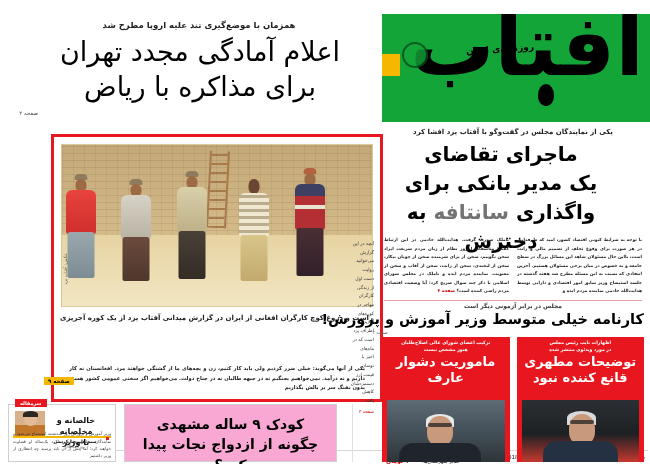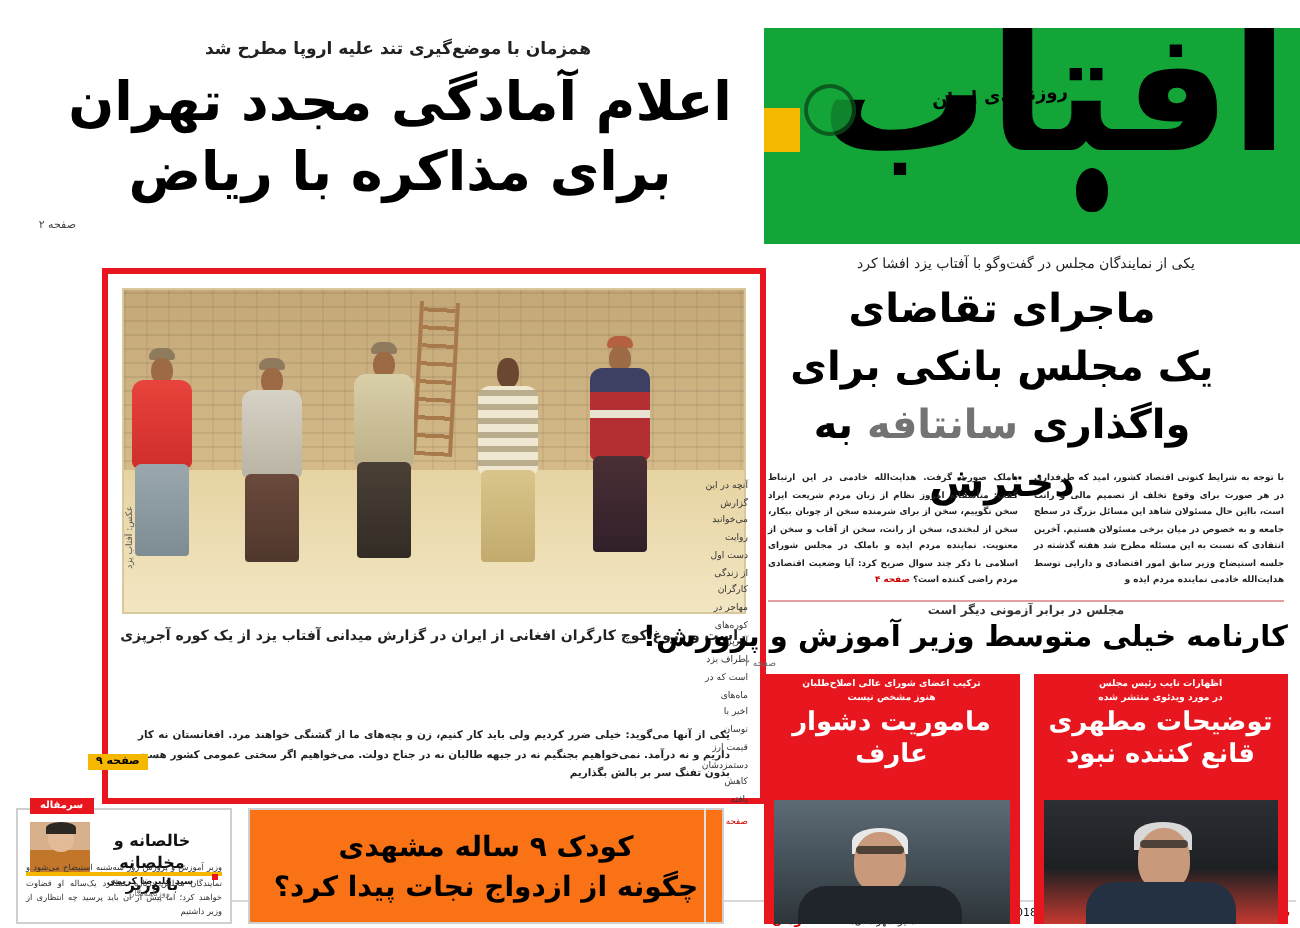--- a/index.html
+++ b/index.html
@@ -57,21 +57,21 @@
   }
 
   
   .lead-kicker{
     position:absolute;top:20px;right:286px;width:330px;
     text-align:center;font-size:8.5px;color:#222;font-weight:bold;
     white-space:nowrap;
   }
   .lead-title{
     position:absolute;top:34px;right:276px;width:348px;
-    text-align:center;font-size:27px;font-weight:bold;color:#000;
+    text-align:center;font-size:27px;font-weight:normal;color:#000;
     line-height:1.30;letter-spacing:-.5px;
   }
   .lead-pageref{
     position:absolute;top:110px;right:612px;font-size:5.5px;color:#444;
   }
 
   
   .feature{
     position:absolute;left:14px;top:134px;width:332px;height:268px;
     border:3px solid #e8171f;background:#fff;box-sizing:border-box;margin-left:37px;
@@ -151,21 +151,21 @@
   
   .side-col{
     position:absolute;left:352px;top:240px;width:22px;
     font-size:4.6px;line-height:1.9;color:#333;text-align:right;
   }
   .side-col .ref{color:#c00;font-size:4.4px;margin-top:2px;}
 
   
   .r-kicker{
     position:absolute;top:128px;right:6px;width:262px;text-align:center;
-    font-size:7px;font-weight:normal;color:#222;white-space:nowrap;
+    font-size:7px;font-weight:bold;color:#222;white-space:nowrap;
   }
   .r-title{
     position:absolute;top:140px;right:18px;width:262px;text-align:center;
     font-size:20px;font-weight:bold;color:#000;line-height:1.45;
     letter-spacing:-.4px;
   }
   .r-title .hl{color:#737373;}
   .r-body{
     position:absolute;top:236px;right:8px;width:258px;
     display:flex;gap:8px;direction:rtl;
@@ -245,22 +245,22 @@
   .opinion-photo{
     position:absolute;left:6px;top:6px;width:30px;height:26px;
     background:linear-gradient(#d8b08c 0 54%,#c2762a 54% 100%);overflow:hidden;
   }
   .opinion-photo:before{content:"";position:absolute;left:9px;top:2px;width:13px;height:13px;
     border-radius:48%;background:#e3bb97;}
   .opinion-photo:after{content:"";position:absolute;left:8px;top:0;width:15px;height:6px;
     border-radius:50% 50% 0 0;background:#2e2823;}
 
   .bottom-story{
-    position:absolute;left:124px;bottom:2px;width:238px;height:58px;
-    border:1px solid #cfcfcf;background:#f97316;box-sizing:border-box;
+    position:absolute;left:124px;bottom:2px;width:213px;height:58px;
+    border:1px solid #cfcfcf;background:#f9a8d4;box-sizing:border-box;
   }
   .bottom-title{
     position:absolute;left:0;right:0;top:9px;text-align:center;
     font-size:14px;font-weight:bold;color:#000;line-height:1.45;
     letter-spacing:-.4px;
   }
 
   .tl{position:absolute;left:352px;bottom:2px;width:22px;height:58px;
     border-left:1px solid #e0e0e0;}
 </style>
@@ -353,21 +353,21 @@
   </div>
 
   <div class="side-col">
     <div>آنچه در این گزارش می‌خوانید روایت دست اول از زندگی کارگران مهاجر در کوره‌های آجرپزی اطراف یزد است که در ماه‌های اخیر با نوسان قیمت ارز دستمزدشان کاهش یافته</div>
     <div class="ref">صفحه ۳</div>
   </div>
 
   <div class="r-kicker">یکی از نمایندگان مجلس در گفت‌وگو با آفتاب یزد افشا کرد</div>
   <div class="r-title">
     <div>ماجرای تقاضای</div>
-    <div>یک مجلس بانکی برای</div>
+    <div>یک مدیر بانکی برای</div>
     <div>
       <span>واگذاری </span><span class="hl">سانتافه</span><span> به دخترش</span>
     </div>
   </div>
 
   <div class="r-body">
     <div class="col">
       <span>با توجه به شرایط کنونی اقتصاد کشور، امید که طرفداری در هر صورت برای وقوع تخلف از تصمیم مالی و رانت است، بااین حال مسئولان شاهد این مسائل بزرگ در سطح جامعه و به خصوص در میان برخی مسئولان هستیم. آخرین انتقادی که نسبت به این مسئله مطرح شد هفته گذشته در جلسه استیضاح وزیر سابق امور اقتصادی و دارایی توسط هدایت‌الله خادمی نماینده مردم ایذه و</span>
     </div>
     <div class="col">

